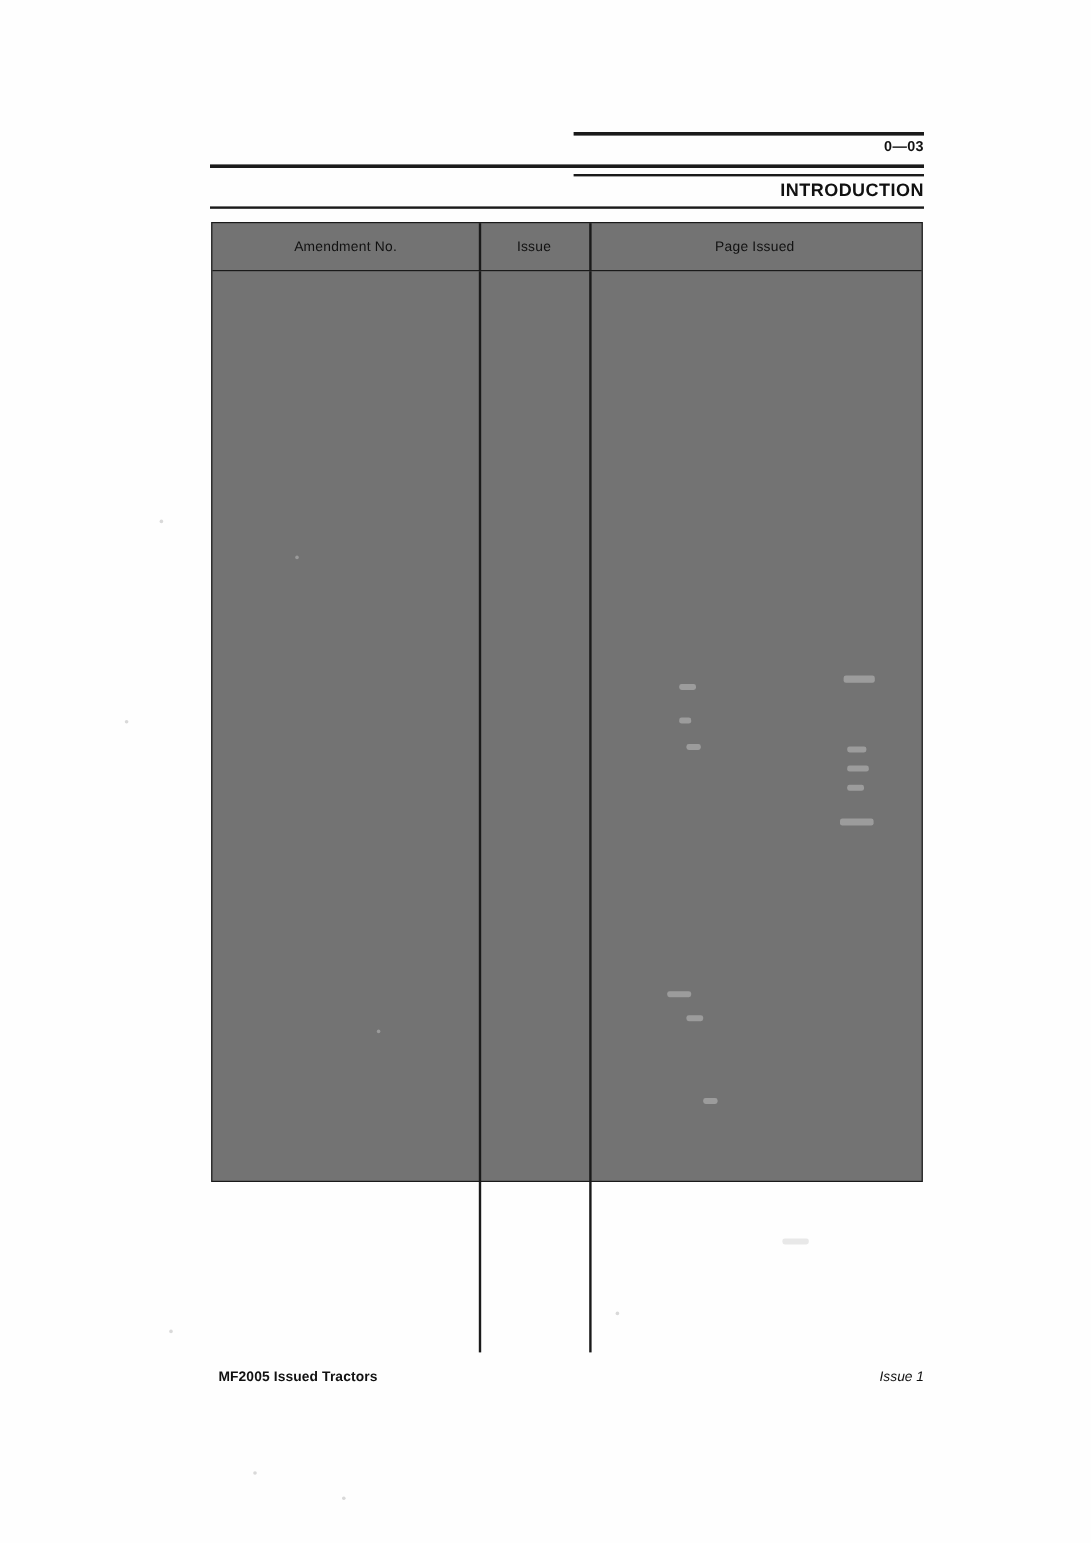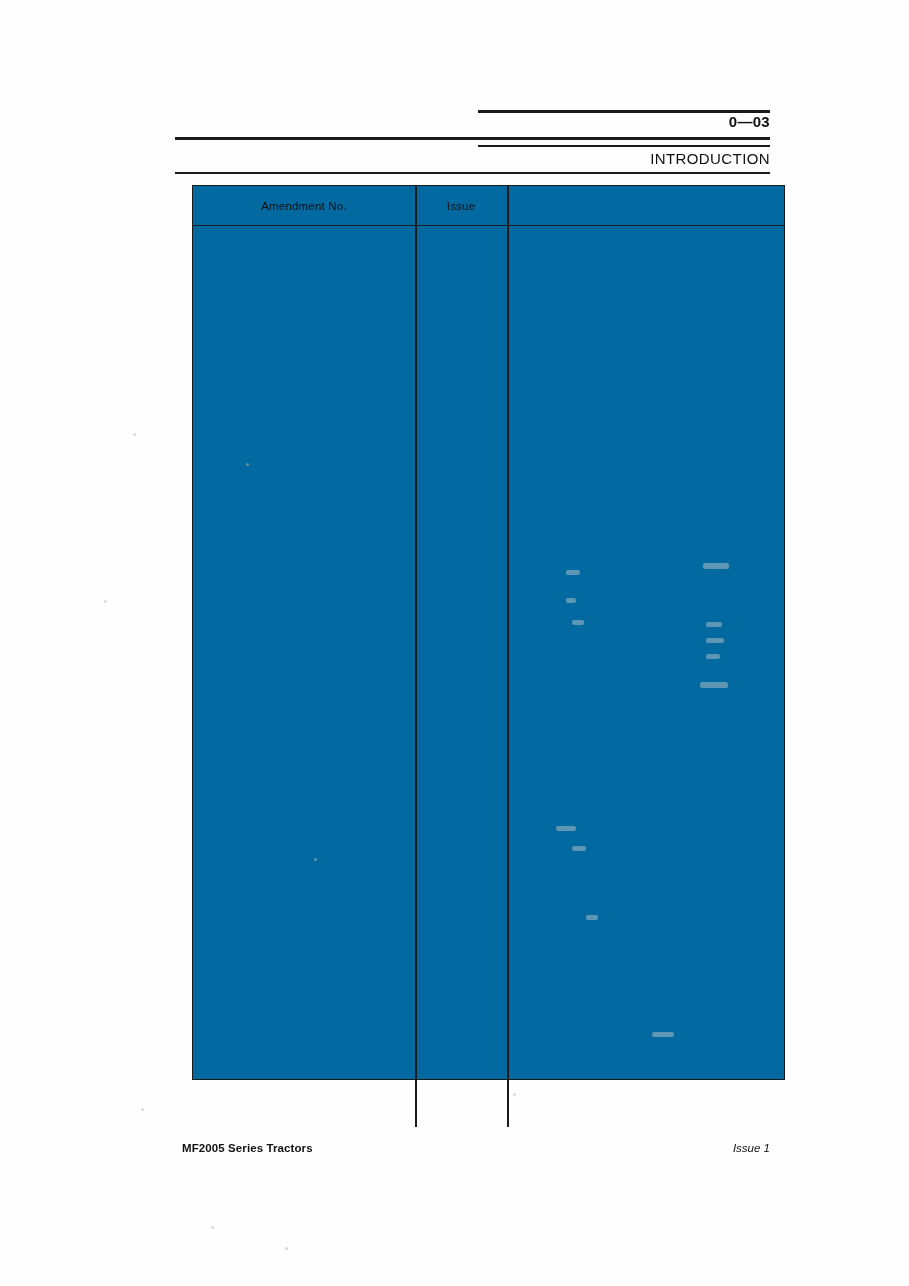--- a/index.html
+++ b/index.html
@@ -38,21 +38,21 @@
     left: 303px;
     top: 0;
     width: 292px;
     height: 3px;
     background: #1a1a1a;
   }
   .hdr-page-num {
     position: absolute;
     right: 0;
     top: 5px;
-    font-size: 15px;
+    font-size: 12px;
     font-weight: bold;
     letter-spacing: 0.3px;
     line-height: 14px;
     text-align: right;
   }
   .hdr-rule-long {
     position: absolute;
     left: 0;
     top: 27px;
     width: 595px;
@@ -65,42 +65,42 @@
     top: 35px;
     width: 292px;
     height: 2px;
     background: #1a1a1a;
   }
   .hdr-section-title {
     position: absolute;
     right: 0;
     top: 40px;
     font-size: 15px;
-    font-weight: normal;
+    font-weight: bold;
     letter-spacing: 0.4px;
   }
   .hdr-rule-title-under {
     position: absolute;
     left: 0;
     top: 62px;
     width: 595px;
     height: 2px;
     background: #1a1a1a;
   }
 
   
   .amend-table {
     position: absolute;
-    left: 192px;
+    left: 176px;
     top: 185px;
     width: 593px;
-    height: 895px;
+    height: 800px;
     border: 1.5px solid #1a1a1a;
     box-sizing: border-box;
-    background: #0369a1;
+    background: #737373;
   }
   .thead {
     position: absolute;
     left: 0;
     top: 0;
     width: 100%;
     height: 40px;
     border-bottom: 1.5px solid #1a1a1a;
     box-sizing: border-box;
   }
@@ -202,36 +202,37 @@
     <div class="hdr-rule-short-bottom"></div>
     <div class="hdr-section-title">INTRODUCTION</div>
     <div class="hdr-rule-title-under"></div>
   </div>
 
   <div class="amend-table">
 
     <div class="thead">
       <div class="th th-amend">Amendment No.</div>
       <div class="th th-date">Issue</div>
+      <div class="th th-page">Page Issued</div>
       <div class="vrule vrule-1"></div>
       <div class="vrule vrule-2"></div>
     </div>
 
     <div class="tbody">
       <div class="vrule vrule-1"></div>
       <div class="vrule vrule-2"></div>
 
       <div class="cell-col col-amend"></div>
       <div class="cell-col col-date"></div>
       <div class="cell-col col-page"></div>
     </div>
   </div>
 
   <div class="footer">
-    <div class="footer-left">MF2005 Series Tractors</div>
+    <div class="footer-left">MF2005 Issued Tractors</div>
     <div class="footer-right">Issue 1</div>
   </div>
 
   <div class="speck" style="left:133px;top:433px;width:3px;height:3px;"></div>
   <div class="speck" style="left:246px;top:463px;width:3px;height:3px;"></div>
   <div class="speck" style="left:104px;top:600px;width:3px;height:3px;"></div>
   <div class="speck" style="left:141px;top:1108px;width:3px;height:3px;"></div>
   <div class="speck" style="left:314px;top:858px;width:3px;height:3px;"></div>
   <div class="speck" style="left:513px;top:1093px;width:3px;height:3px;"></div>
   <div class="speck" style="left:211px;top:1226px;width:3px;height:3px;"></div>

